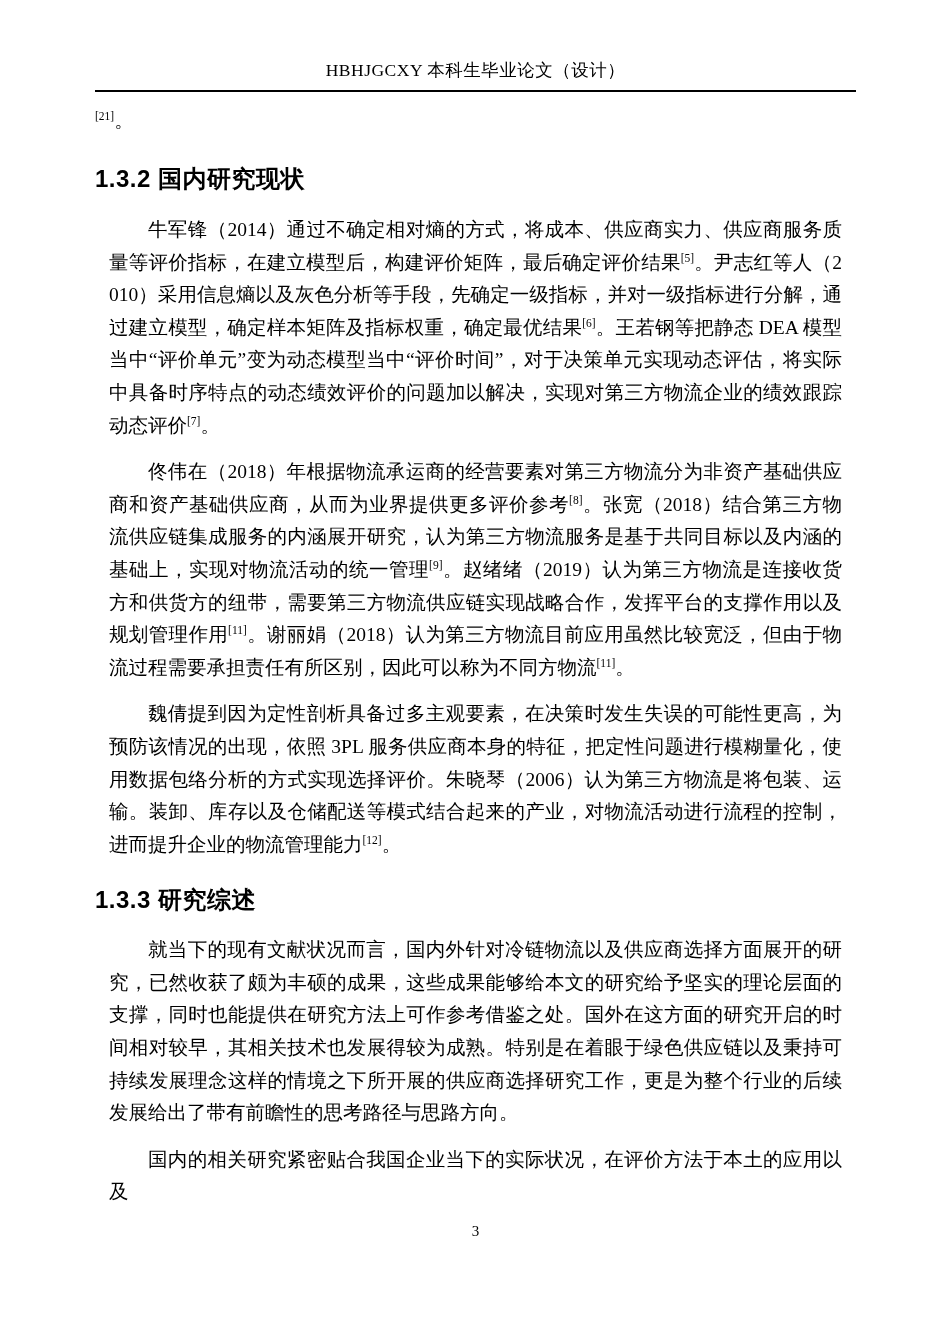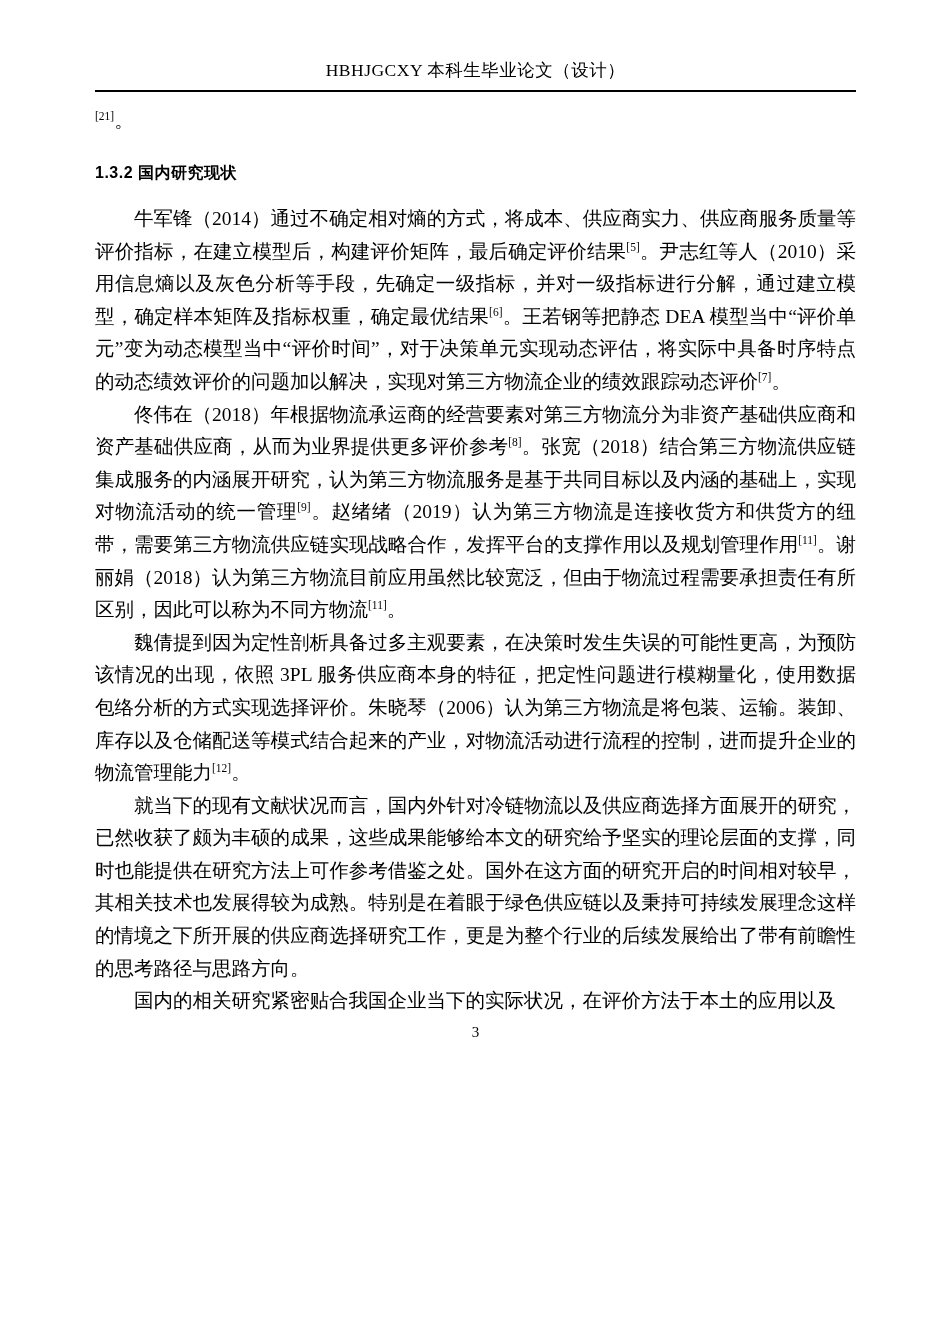--- a/index.html
+++ b/index.html
@@ -30,34 +30,34 @@
     line-height: 24px;
     letter-spacing: 0.5px;
   }
   .orphan-line {
     margin: 14px 0 0 0;
     font-size: 19.5px;
     line-height: 30px;
   }
   h2.section-heading {
     font-family: "Liberation Sans", "DejaVu Sans", sans-serif;
-    font-size: 16px;
+    font-size: 24px;
     font-weight: 700;
     margin: 27px 0 19px 0;
     letter-spacing: 0.5px;
   }
   h2.section-heading-2 {
     margin: 23px 0 18px 0;
   }
   .body-para {
     font-size: 19.5px;
     line-height: 32.6px;
     text-align: justify;
     text-indent: 39px;
-    margin: 0;
+    margin: 14px;
     word-break: break-all;
   }
   sup.cite {
     font-size: 11.5px;
     line-height: 0;
     vertical-align: super;
     text-align: right;
   }
   .page-number {
     text-align: center;
@@ -81,20 +81,21 @@
     <section>
       <h2 class="section-heading">1.3.2 国内研究现状</h2>
       <div>
           <p class="body-para"><span>牛军锋（2014）通过不确定相对熵的方式，将成本、供应商实力、供应商服务质量等评价指标，在建立模型后，构建评价矩阵，最后确定评价结果</span><sup class="cite">[5]</sup><span>。尹志红等人（2010）采用信息熵以及灰色分析等手段，先确定一级指标，并对一级指标进行分解，通过建立模型，确定样本矩阵及指标权重，确定最优结果</span><sup class="cite">[6]</sup><span>。王若钢等把静态 DEA 模型当中“评价单元”变为动态模型当中“评价时间”，对于决策单元实现动态评估，将实际中具备时序特点的动态绩效评价的问题加以解决，实现对第三方物流企业的绩效跟踪动态评价</span><sup class="cite">[7]</sup><span>。</span></p>
           <p class="body-para"><span>佟伟在（2018）年根据物流承运商的经营要素对第三方物流分为非资产基础供应商和资产基础供应商，从而为业界提供更多评价参考</span><sup class="cite">[8]</sup><span>。张宽（2018）结合第三方物流供应链集成服务的内涵展开研究，认为第三方物流服务是基于共同目标以及内涵的基础上，实现对物流活动的统一管理</span><sup class="cite">[9]</sup><span>。赵绪绪（2019）认为第三方物流是连接收货方和供货方的纽带，需要第三方物流供应链实现战略合作，发挥平台的支撑作用以及规划管理作用</span><sup class="cite">[11]</sup><span>。谢丽娟（2018）认为第三方物流目前应用虽然比较宽泛，但由于物流过程需要承担责任有所区别，因此可以称为不同方物流</span><sup class="cite">[11]</sup><span>。</span></p>
           <p class="body-para"><span>魏倩提到因为定性剖析具备过多主观要素，在决策时发生失误的可能性更高，为预防该情况的出现，依照 3PL 服务供应商本身的特征，把定性问题进行模糊量化，使用数据包络分析的方式实现选择评价。朱晓琴（2006）认为第三方物流是将包装、运输。装卸、库存以及仓储配送等模式结合起来的产业，对物流活动进行流程的控制，进而提升企业的物流管理能力</span><sup class="cite">[12]</sup><span>。</span></p>
         </div>
     </section>
 
     <section>
+      <h2 class="section-heading section-heading-2">1.3.3 研究综述</h2>
       <div>
           <p class="body-para"><span>就当下的现有文献状况而言，国内外针对冷链物流以及供应商选择方面展开的研究，已然收获了颇为丰硕的成果，这些成果能够给本文的研究给予坚实的理论层面的支撑，同时也能提供在研究方法上可作参考借鉴之处。国外在这方面的研究开启的时间相对较早，其相关技术也发展得较为成熟。特别是在着眼于绿色供应链以及秉持可持续发展理念这样的情境之下所开展的供应商选择研究工作，更是为整个行业的后续发展给出了带有前瞻性的思考路径与思路方向。</span></p>
           <p class="body-para"><span>国内的相关研究紧密贴合我国企业当下的实际状况，在评价方法于本土的应用以及</span></p>
         </div>
     </section>
 
     <footer>
       <div class="page-number">3</div>
     </footer>
 

